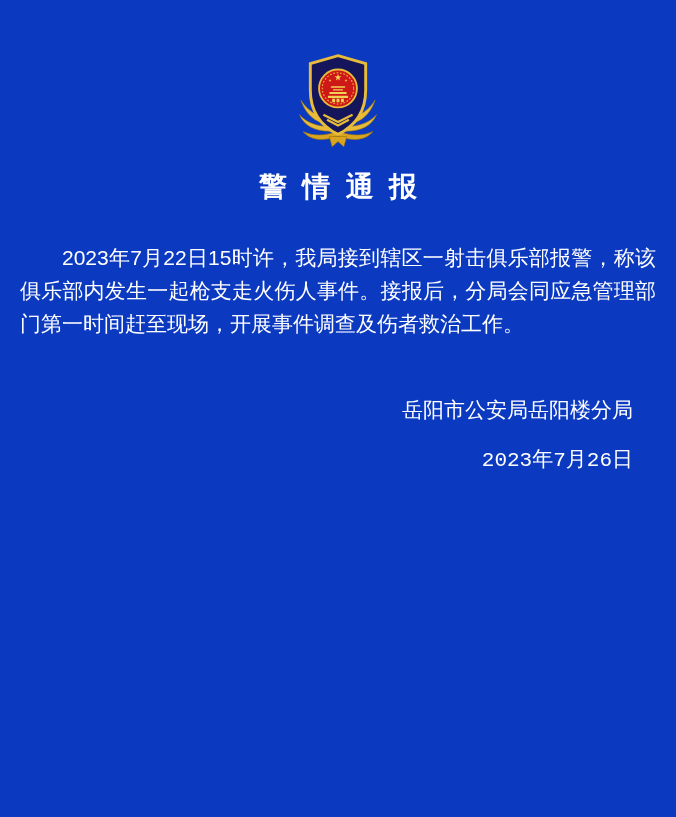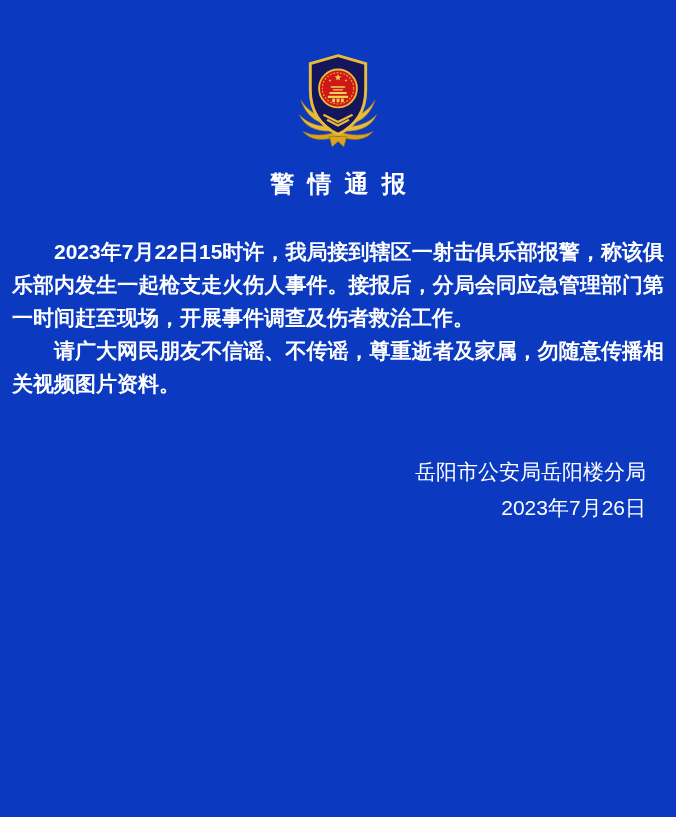--- a/index.html
+++ b/index.html
@@ -9,43 +9,42 @@
     background:#0b3ac1;
     color:#ffffff;
     font-family:"Liberation Sans","DejaVu Sans",sans-serif;
     overflow:hidden;
     box-sizing:border-box;
   }
   .badge-wrap{display:flex;justify-content:center;padding-top:52px;}
   .title{
     margin:14px 0 0 0;
     text-align:center;
-    font-size:24px;
+    font-size:28px;
     font-weight:bold;
     letter-spacing:0.55em;
     text-indent:0.55em;
     color:#ffffff;
   }
   .content{
     margin-top:35px;
-    padding:0 12px;
+    padding:0 20px;
     font-size:21px;
     line-height:33px;
     text-align:justify;
-    font-weight:bold;
   }
   .content p{margin:0;text-indent:2em;}
   .signature{
     margin-top:55px;
     padding:0 28px;
     font-size:21px;
     line-height:34px;
     text-align:right;
   }
-  .signature p{margin:2px;}
+  .signature p{margin:15px;font-family:Liberation Mono, monospace;}
 </style>
 </head>
 <body>
 
 <div class="page" style="background: rgb(11, 58, 193); color: rgb(255, 255, 255);">
 
   <div class="badge-wrap">
     <svg width="88" height="102" viewBox="0 0 120 140">
 
       <g fill="#e8bc3a" stroke="#9c7408" stroke-width="0.8">
@@ -87,21 +86,20 @@
         <path d="M40 86 L60 96 L80 86"></path>
         <path d="M45 93 L60 101 L75 93"></path>
       </g>
     </svg>
   </div>
 
   <h1 class="title">警情通报</h1>
 
   <div class="content">
     <p>2023年7月22日15时许，我局接到辖区一射击俱乐部报警，称该俱乐部内发生一起枪支走火伤人事件。接报后，分局会同应急管理部门第一时间赶至现场，开展事件调查及伤者救治工作。</p>
-    <p>请广大网民朋友不信谣、不传谣，尊重逝者及家属，勿随意传播相关视频图片资料。</p>
   </div>
 
   <div class="signature">
     <p>岳阳市公安局岳阳楼分局</p>
     <p>2023年7月26日</p>
   </div>
 
 </div>
 
 </body></html>

